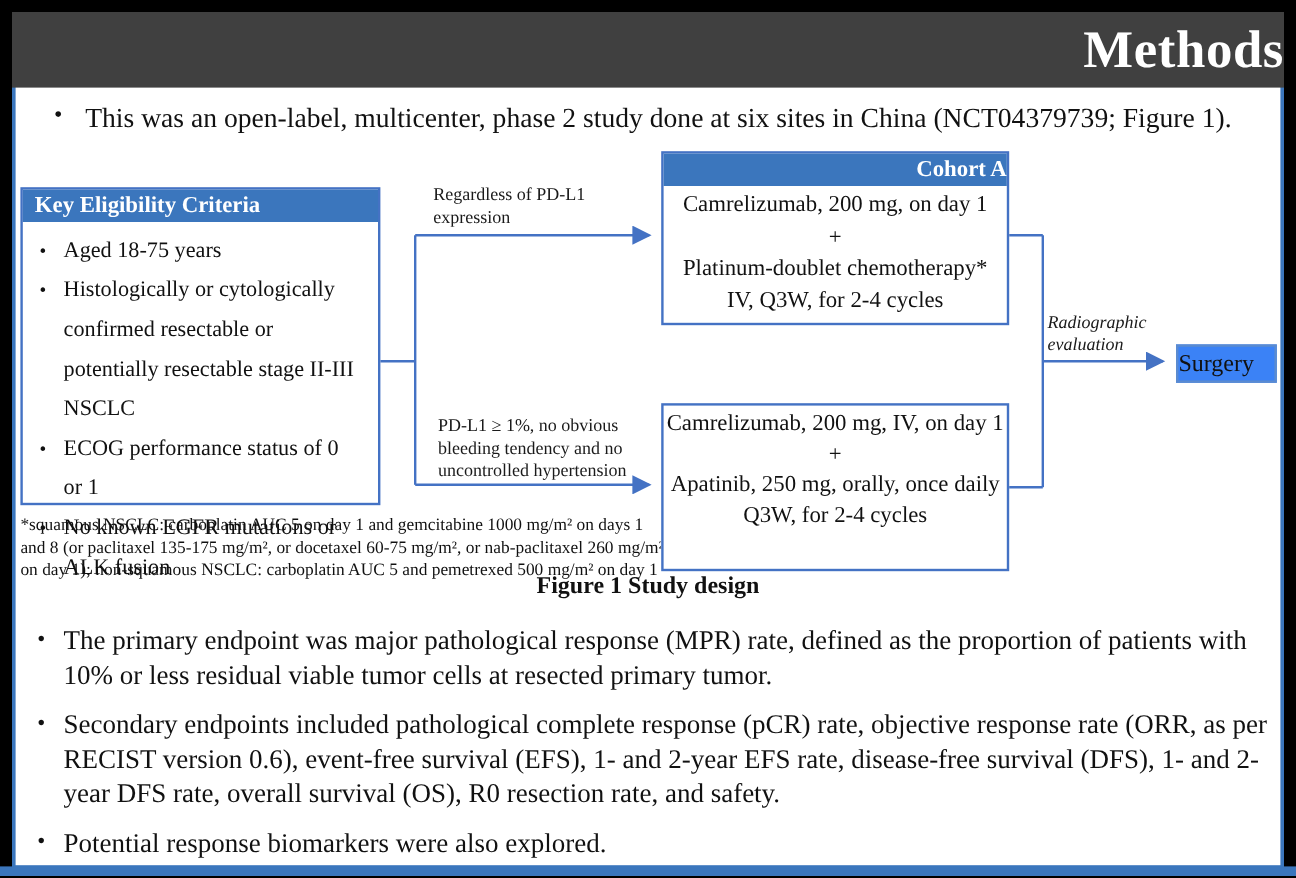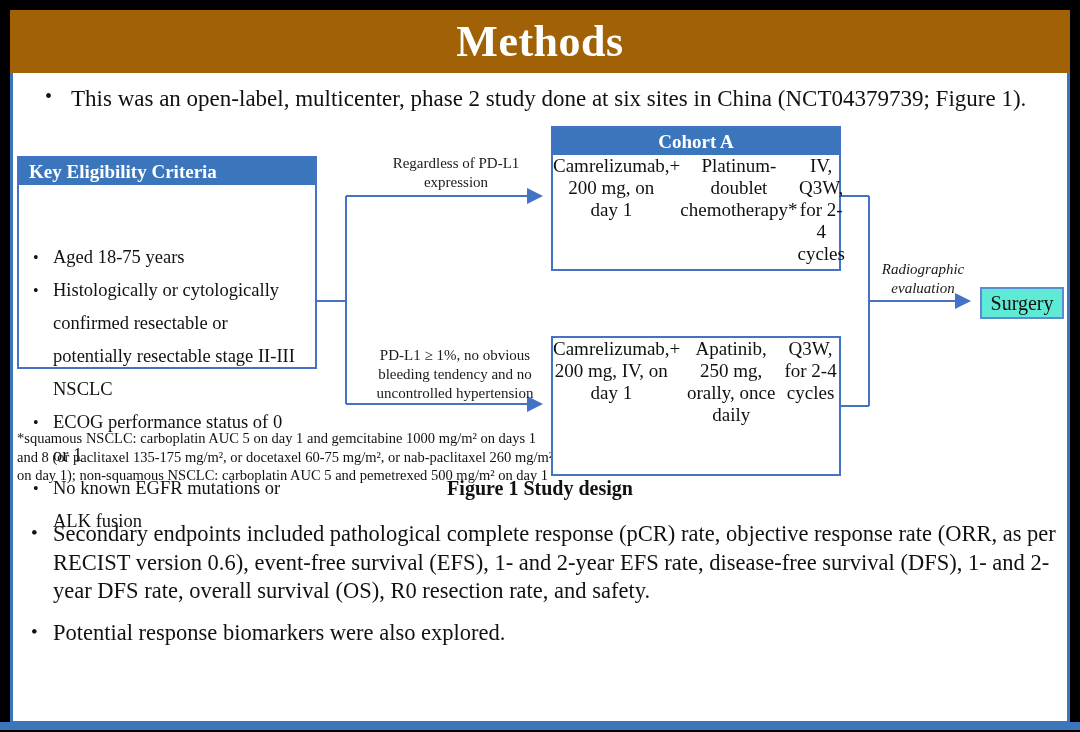--- a/index.html
+++ b/index.html
@@ -8,62 +8,62 @@
     position:relative; width:1080px; height:732px; background:#000;
     font-family:"Liberation Serif","DejaVu Serif",serif; color:#111;
     overflow:hidden;
   }
   .slide {
     position:absolute; left:10px; top:10px; width:1060px; height:714px;
     background:#fff; border:3px solid #3B76BD;
   }
   .titlebar {
     position:absolute; left:-3px; top:-3px; width:1060px; height:63px;
-    background:#a16207; display:flex; align-items:center; justify-content:center;
+    background:#404040; display:flex; align-items:center; justify-content:flex-end;
   }
   .titlebar h1 { color:#fff; font-size:44px; font-weight:bold; letter-spacing:0.5px; }
   .footerbar {
     position:absolute; left:0; right:0; bottom:2px; height:8px; background:#3B76BD; z-index:5;
   }
   
   .intro {
     position:absolute; left:28px; top:71px; width:1010px;
     font-size:23px; line-height:29px; padding-left:30px;
   }
   .intro .dot { position:absolute; left:4px; top:-2px; font-size:20px; }
   
   .dbox { position:absolute; border:2px solid #4472C4; background:#fff; }
   .dbox .hdr {
     background:#3B76BD; color:#fff; font-weight:bold; font-size:19px;
     height:27px; line-height:27px;
   }
-  .elig { left:4px; top:143px; width:300px; height:213px; }
+  .elig { left:4px; top:143px; width:300px; height:265px; }
   .elig .hdr { padding-left:10px; }
-  .elig ul { list-style:none; padding:8px 16px 0 0;margin-top:48px; }
+  .elig ul { list-style:none; padding:8px 16px 0 0; }
   .elig li {
     position:relative; padding-left:34px; font-size:18.5px; line-height:33px;
   }
   .elig li::before { content:"•"; position:absolute; left:14px; top:0; font-size:16px; }
   .cohort { left:538px; width:290px; text-align:center; }
-  .cohort .hdr { text-align:center; }
+  .cohort .hdr { text-align:right; }
   .cohort .body {
-    display:flex; flex-direction:row; justify-content:space-evenly;
+    display:flex; flex-direction:column; justify-content:space-evenly;
     font-size:19px;
   }
   .cohort-a { top:113px; height:145px; }
   .cohort-a .body { height:112px; }
   .cohort-b { top:323px; height:140px; }
   .cohort-b .body { height:107px; }
   .surgery {
     position:absolute; left:967px; top:274px; width:84px; height:32px;
-    border:2px solid #5B8BD0; background:#5eead4; text-align:center;
+    border:2px solid #5B8BD0; background:#3b82f6; text-align:left;
     font-size:20px; line-height:28px;
   }
   
-  .lbl { position:absolute; text-align:center; font-size:15px; line-height:19px; color:#1a1a1a; }
+  .lbl { position:absolute; font-size:15px; line-height:19px; color:#1a1a1a; }
   .lbl-top   { left:348px; top:141px; width:190px; }
   .lbl-bot   { left:352px; top:333px; width:180px; }
   .lbl-eval  { left:860px; top:247px; width:100px;font-style:italic; }
   .footnote {
     position:absolute; left:4px; top:416px; width:542px;
     font-size:14.5px; line-height:18.5px;
   }
   .caption {
     position:absolute; left:0; top:464px; width:100%; text-align:center;
     font-weight:bold; font-size:20px;
@@ -141,19 +141,20 @@
       </div>
     </div>
 
     <div class="lbl lbl-eval">Radiographic evaluation</div>
     <div class="surgery">Surgery</div>
 
     <div class="footnote">*squamous NSCLC: carboplatin AUC 5 on day 1 and gemcitabine 1000 mg/m² on days 1 and 8 (or paclitaxel 135-175 mg/m², or docetaxel 60-75 mg/m², or nab-paclitaxel 260 mg/m², on day 1); non-squamous NSCLC: carboplatin AUC 5 and pemetrexed 500 mg/m² on day 1</div>
     <div class="caption">Figure 1 Study design</div>
 
     <ul class="bullets">
+      <li>The primary endpoint was major pathological response (MPR) rate, defined as the proportion of patients with 10% or less residual viable tumor cells at resected primary tumor.</li>
       <li>Secondary endpoints included pathological complete response (pCR) rate, objective response rate (ORR, as per RECIST version 0.6), event-free survival (EFS), 1- and 2-year EFS rate, disease-free survival (DFS), 1- and 2-year DFS rate, overall survival (OS), R0 resection rate, and safety.</li>
       <li>Potential response biomarkers were also explored.</li>
     </ul>
 
   </div>
   <div class="footerbar"></div>
 </div>
 
 </body></html>

